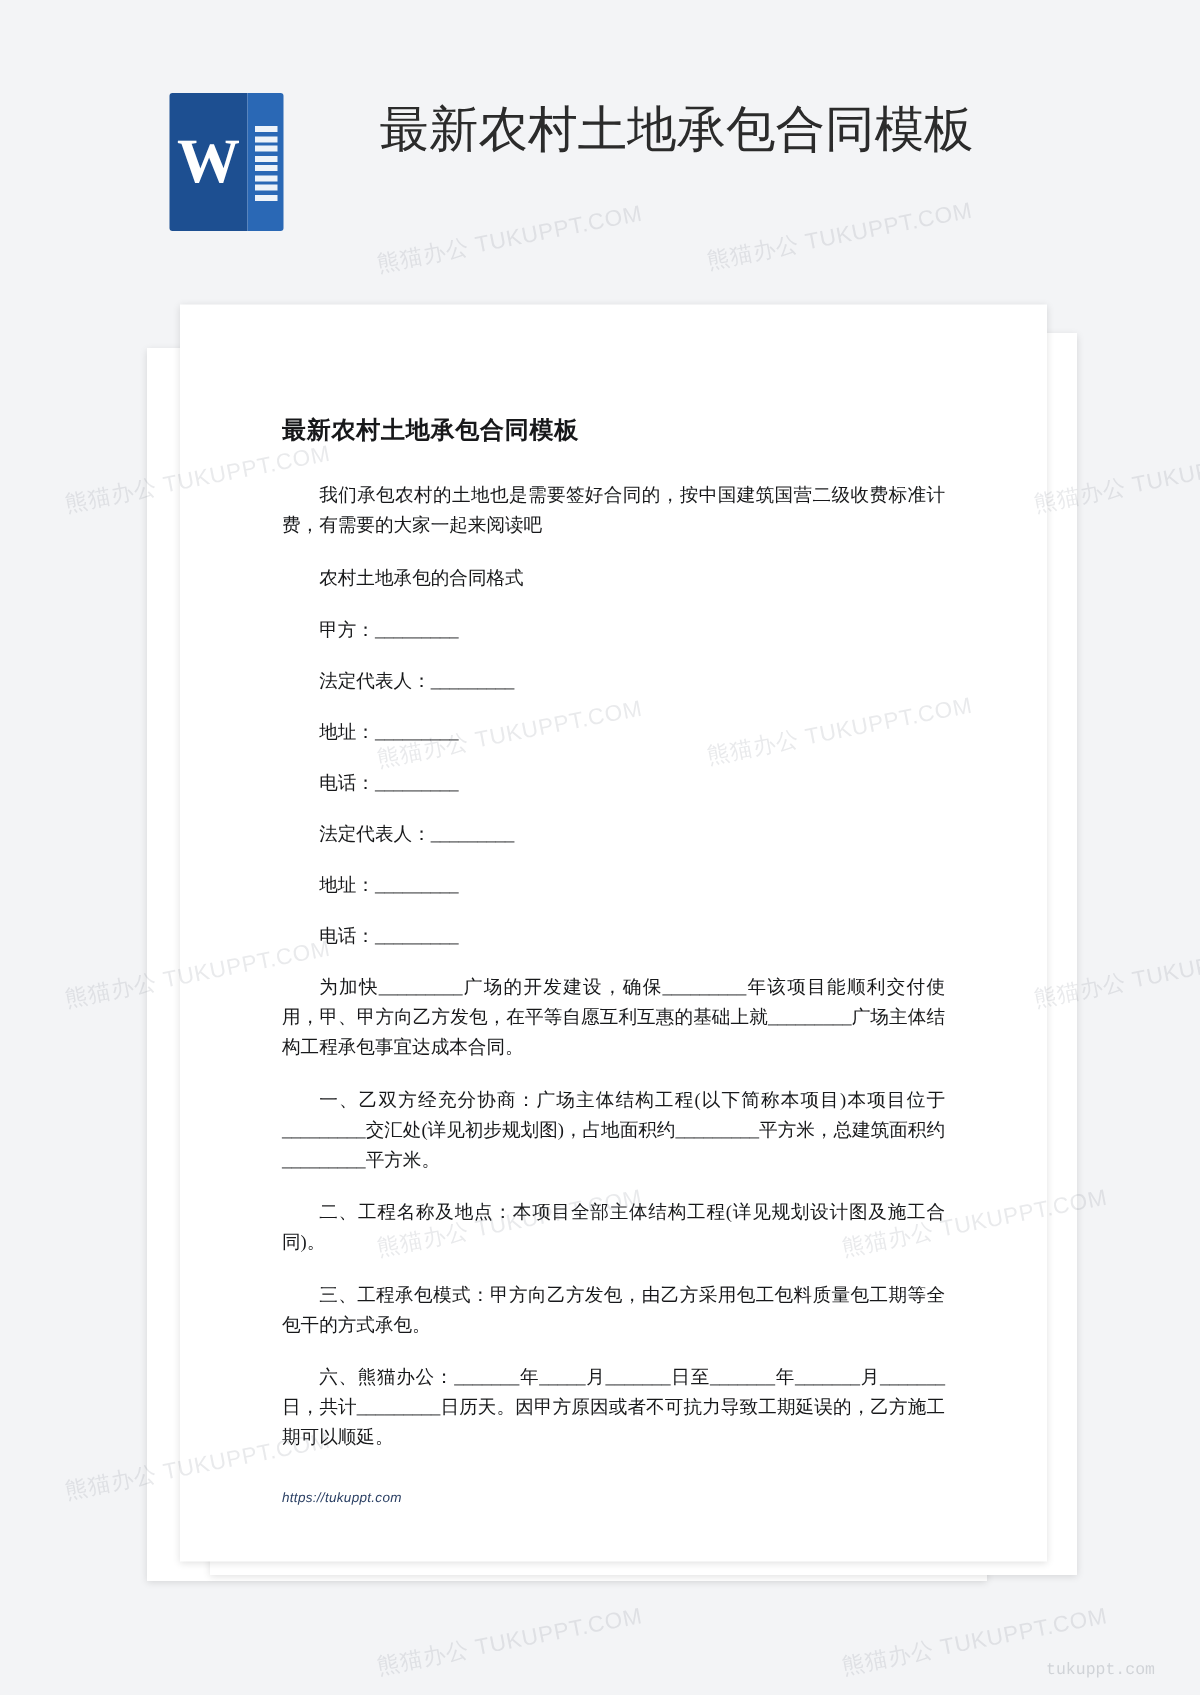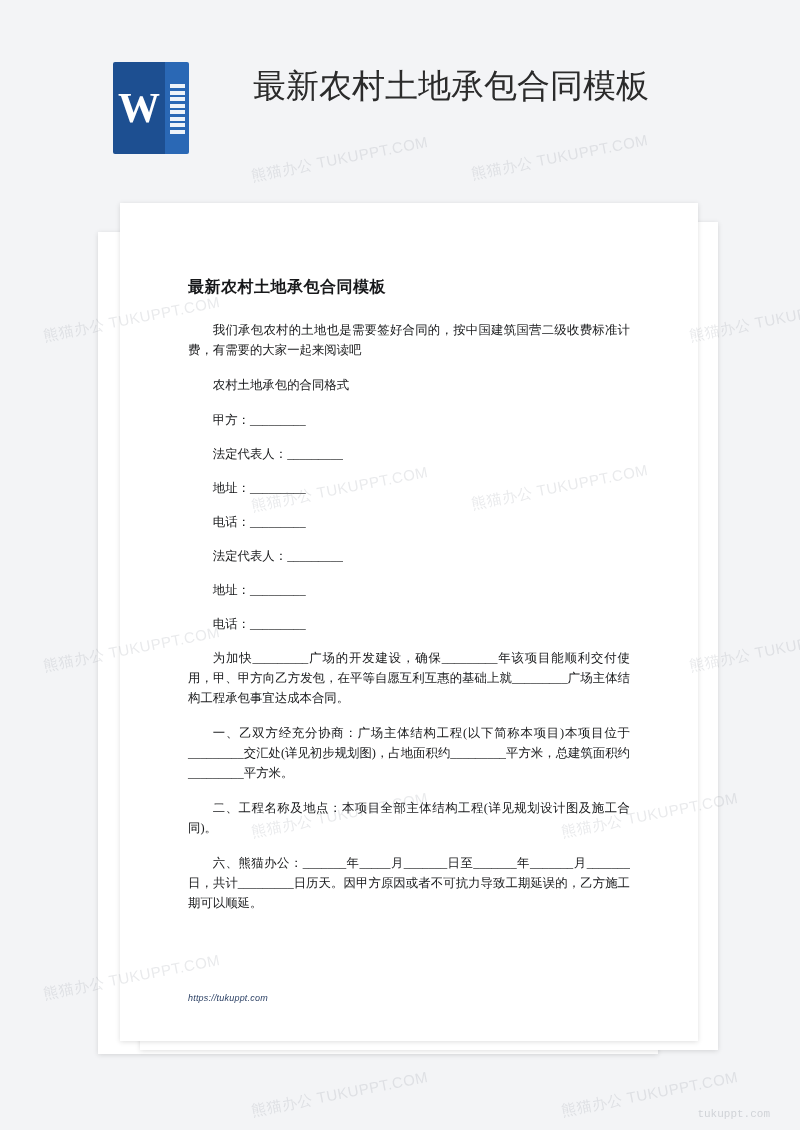--- a/index.html
+++ b/index.html
@@ -196,20 +196,21 @@
       <p class="para tight">甲方：_________</p>
       <p class="para tight">法定代表人：_________</p>
       <p class="para tight">地址：_________</p>
       <p class="para tight">电话：_________</p>
       <p class="para tight">法定代表人：_________</p>
       <p class="para tight">地址：_________</p>
       <p class="para tight">电话：_________</p>
       <p class="para">为加快_________广场的开发建设，确保_________年该项目能顺利交付使用，甲、甲方向乙方发包，在平等自愿互利互惠的基础上就_________广场主体结构工程承包事宜达成本合同。</p>
       <p class="para">一、乙双方经充分协商：广场主体结构工程(以下简称本项目)本项目位于_________交汇处(详见初步规划图)，占地面积约_________平方米，总建筑面积约_________平方米。</p>
       <p class="para">二、工程名称及地点：本项目全部主体结构工程(详见规划设计图及施工合同)。</p>
+      <p class="para">三、工程承包模式：甲方向乙方发包，由乙方采用包工包料质量包工期等全包干的方式承包。</p>
       <p class="para">六、熊猫办公：_______年_____月_______日至_______年_______月_______日，共计_________日历天。因甲方原因或者不可抗力导致工期延误的，乙方施工期可以顺延。</p>
     </div>
     <div id="doc-url">https://tukuppt.com</div>
   </div>
 </div>
 
 <div id="doc-header">
   <div id="word-logo">
     <span class="logo-left"></span>
     <span class="logo-right"></span>

